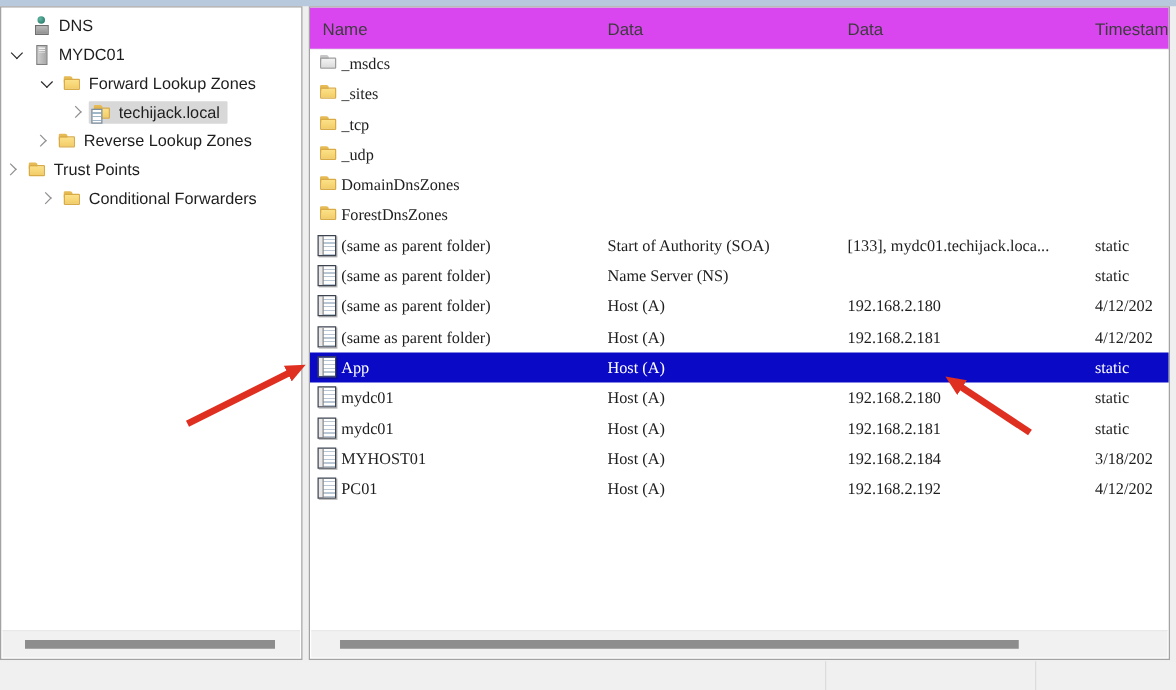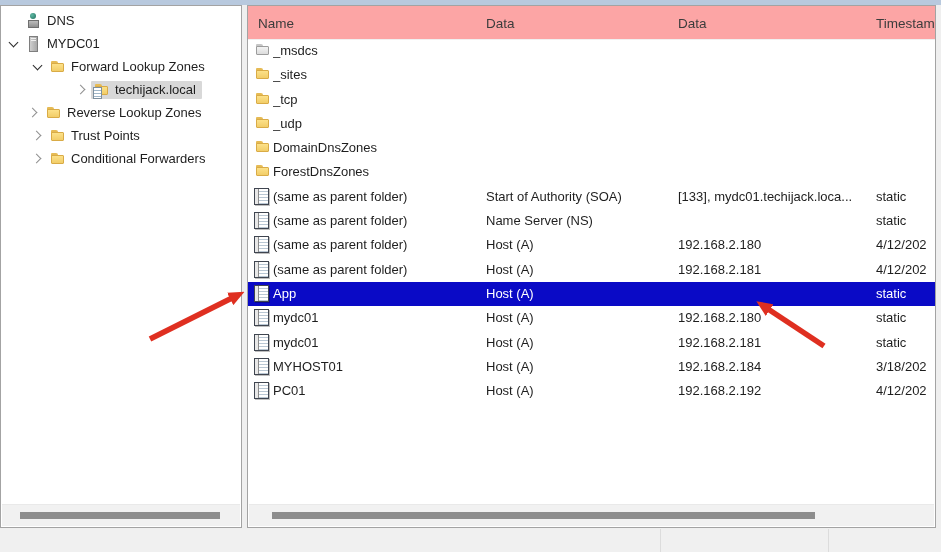--- a/index.html
+++ b/index.html
@@ -43,27 +43,27 @@
     background:repeating-linear-gradient(180deg,#efefef 0 1px,transparent 1px 2px);}
   .i-dnsroot::before{content:"";position:absolute;left:5px;top:0;width:6px;height:6px;border-radius:50%;
     background:radial-gradient(circle at 35% 35%,#5fb7a3,#1e6f5c);}
   .i-dnsroot::after{content:"";position:absolute;left:3px;top:7px;width:11px;height:8px;
     background:linear-gradient(#bdbdbd,#8f8f8f);border:1px solid #6f6f6f;box-sizing:border-box;}
   .i-record{width:15px;height:17px;border:1px solid #3f4550;box-sizing:border-box;
     background:repeating-linear-gradient(180deg,#ffffff 0 2px,#b9c7d4 2px 3px);
     box-shadow:1px 1px 0 rgba(0,0,0,.25), inset 3px 0 0 #e8e8e8, inset 4px 0 0 #8a8a8a;}
 
   
-  .lheader{position:absolute;left:0;top:0;right:0;height:33px;background:#fca5a5;
+  .lheader{position:absolute;left:0;top:0;right:0;height:33px;background:#d946ef;
     border-bottom:1px solid #f0f0f0;}
   .hcell{position:absolute;top:10px;font-size:13.5px;color:#3c3c3c;white-space:nowrap;}
   .h-name{left:10px;}.h-type{left:238px;}.h-data{left:430px;}
   .h-ts{left:628px;width:58px;overflow:hidden;}
   .lrows{position:absolute;left:0;top:33px;right:0;}
-  .lrow{position:relative;height:24.3px;}
+  .lrow{position:relative;height:24.3px;font-family:Liberation Serif, serif;}
   .lrow.sel{background:var(--selblue,#0a0ac6);}
   .lrow.sel .cell{color:#fff;}
   .c-icon{position:absolute;left:6px;top:3px;}
   .cell{position:absolute;top:4px;font-size:13px;color:#1e1e1e;white-space:nowrap;}
   .c-name{left:25px;width:210px;overflow:hidden;}
   .c-type{left:238px;width:188px;overflow:hidden;}
   .c-data{left:430px;width:196px;overflow:hidden;}
   .c-ts{left:628px;width:59px;overflow:hidden;}
 
   
@@ -101,37 +101,37 @@
           <span class="tlabel">MYDC01</span>
         </span>
       </div>
       <div class="tree-row" style="padding-left: 28px;">
         <span class="chev chev-exp"></span>
         <span class="selwrap">
           <span class="ticon i-folder"></span>
           <span class="tlabel">Forward Lookup Zones</span>
         </span>
       </div>
-      <div class="tree-row" style="padding-left: 72px;">
+      <div class="tree-row" style="padding-left: 52px;">
         <span class="chev chev-col"></span>
         <span class="selwrap sel">
           <span class="ticon i-folder">
             <i class="zdoc"></i>
           </span>
           <span class="tlabel">techijack.local</span>
         </span>
       </div>
       <div class="tree-row" style="padding-left: 24px;">
         <span class="chev chev-col"></span>
         <span class="selwrap">
           <span class="ticon i-folder"></span>
           <span class="tlabel">Reverse Lookup Zones</span>
         </span>
       </div>
-      <div class="tree-row" style="padding-left: 28px;">
+      <div class="tree-row" style="">
         <span class="chev chev-col"></span>
         <span class="selwrap">
           <span class="ticon i-folder"></span>
           <span class="tlabel">Trust Points</span>
         </span>
       </div>
       <div class="tree-row" style="padding-left: 28px;">
         <span class="chev chev-col"></span>
         <span class="selwrap">
           <span class="ticon i-folder"></span>

